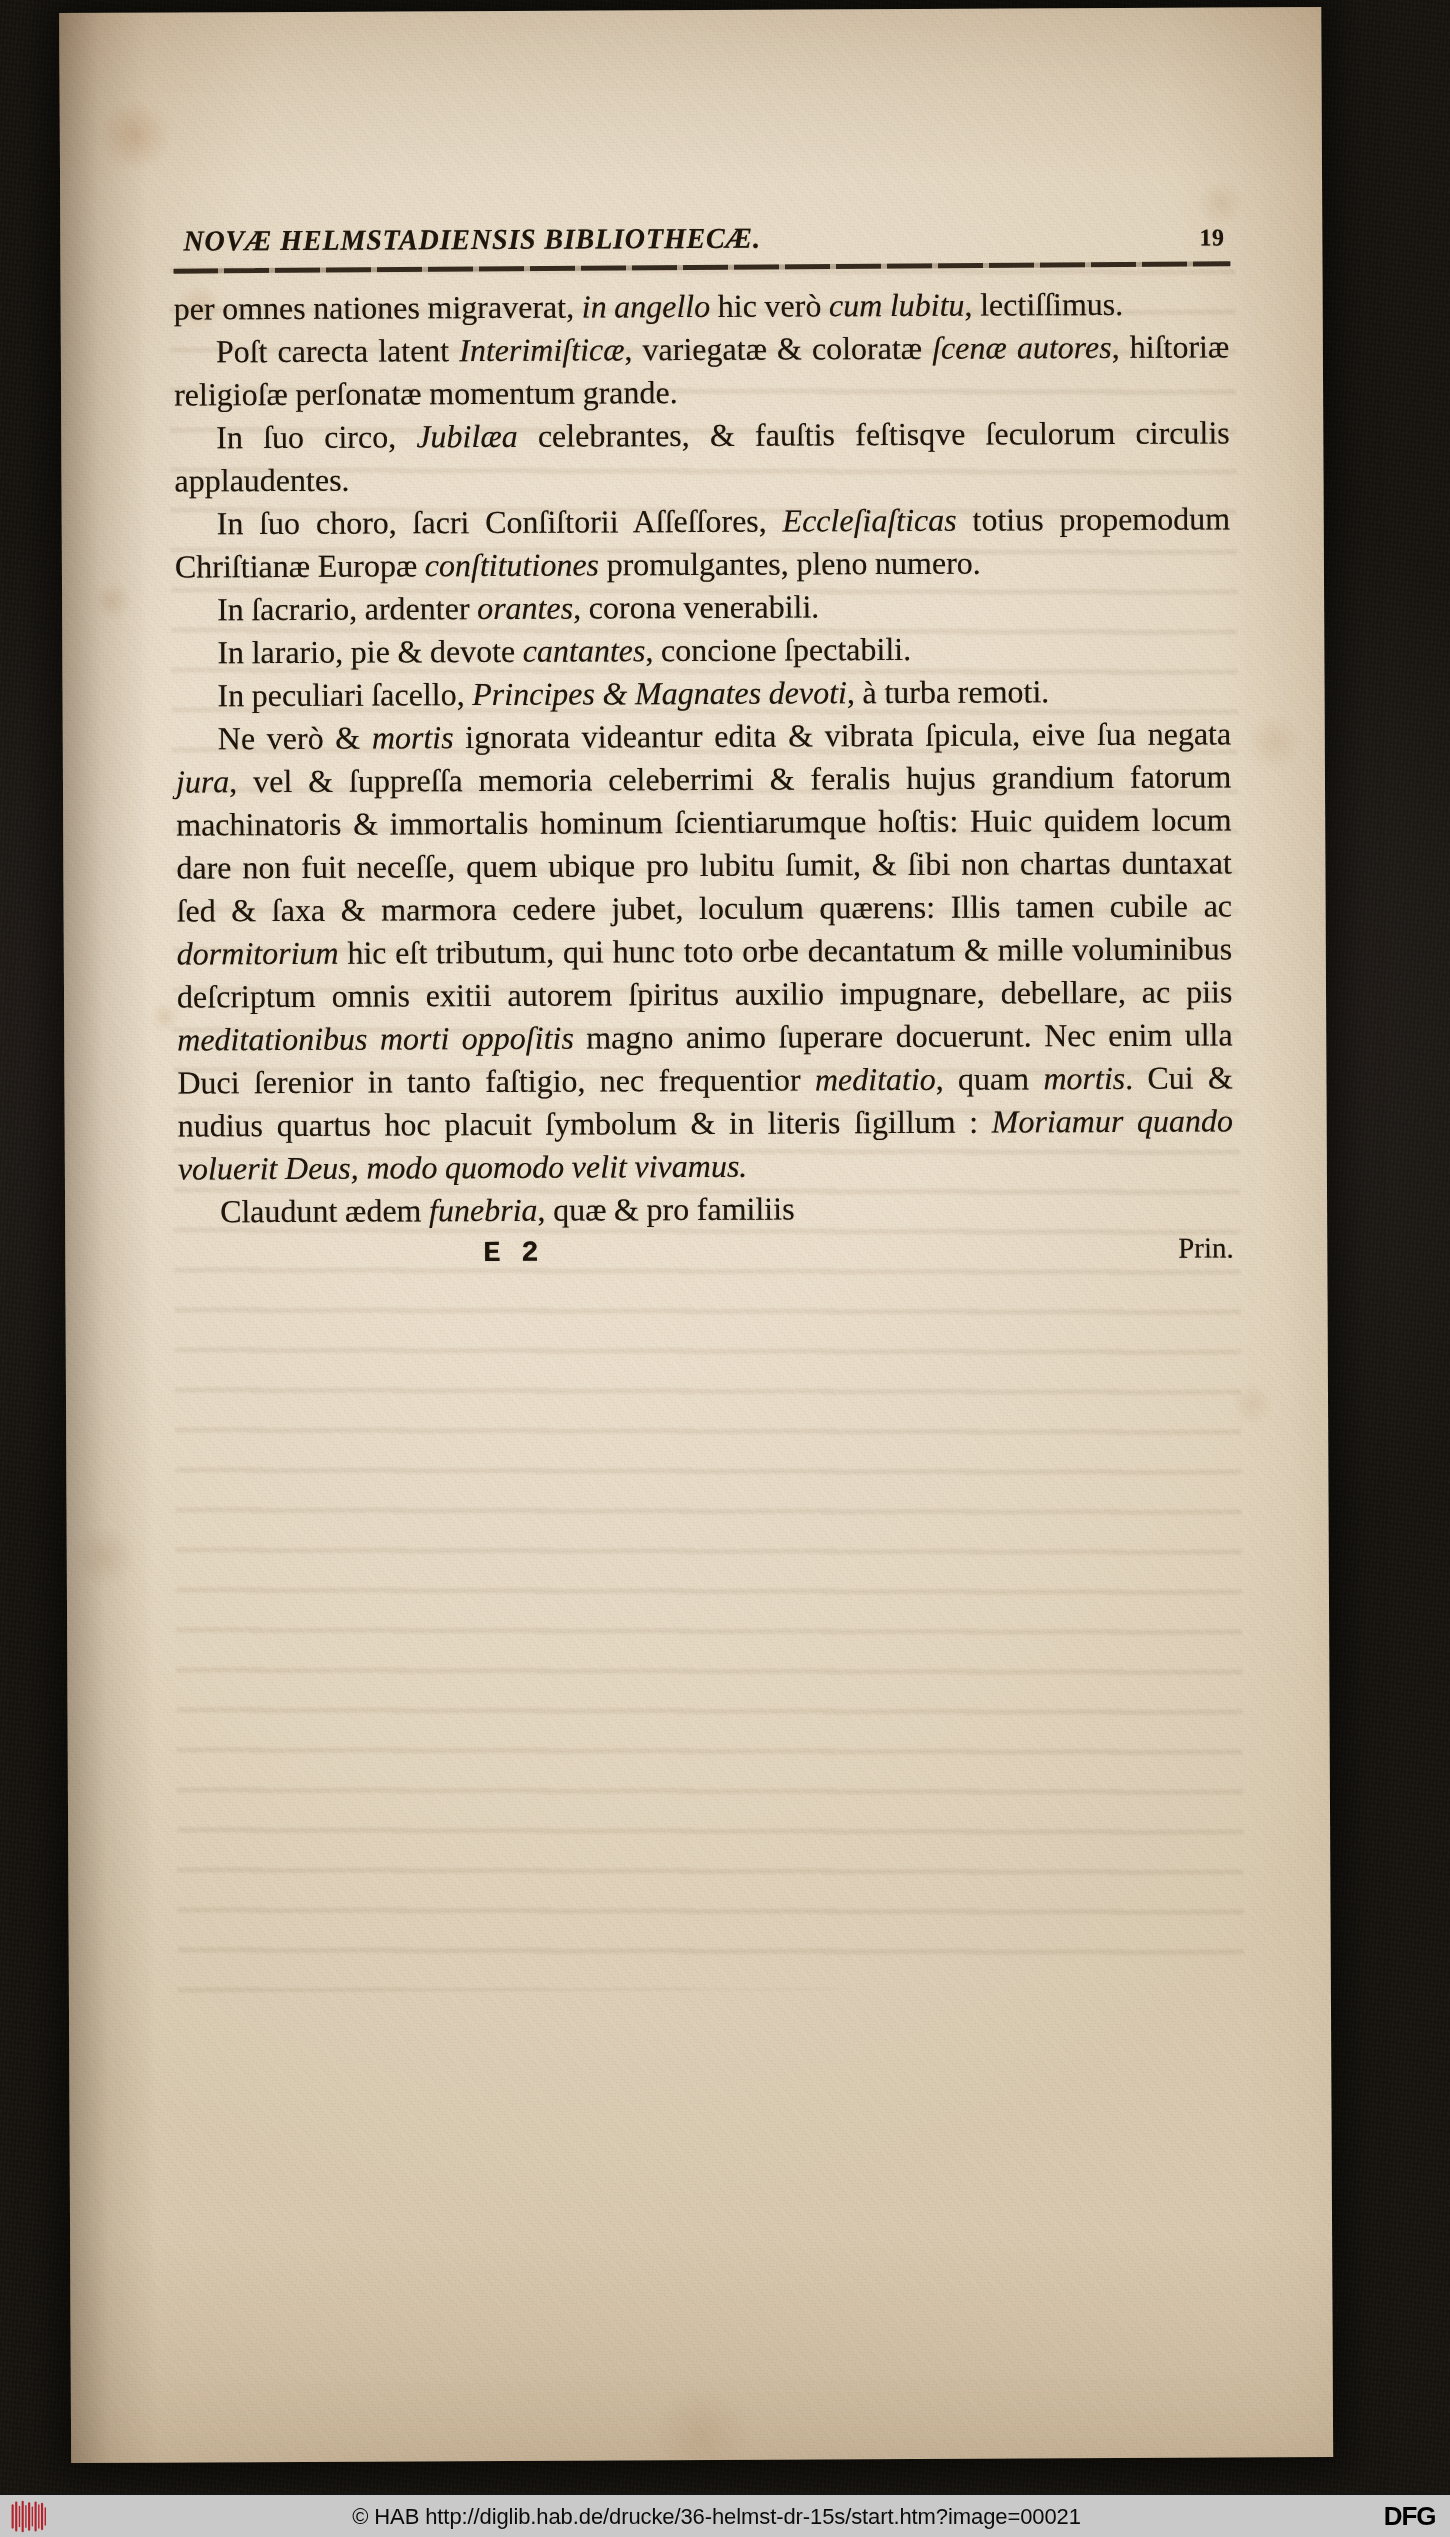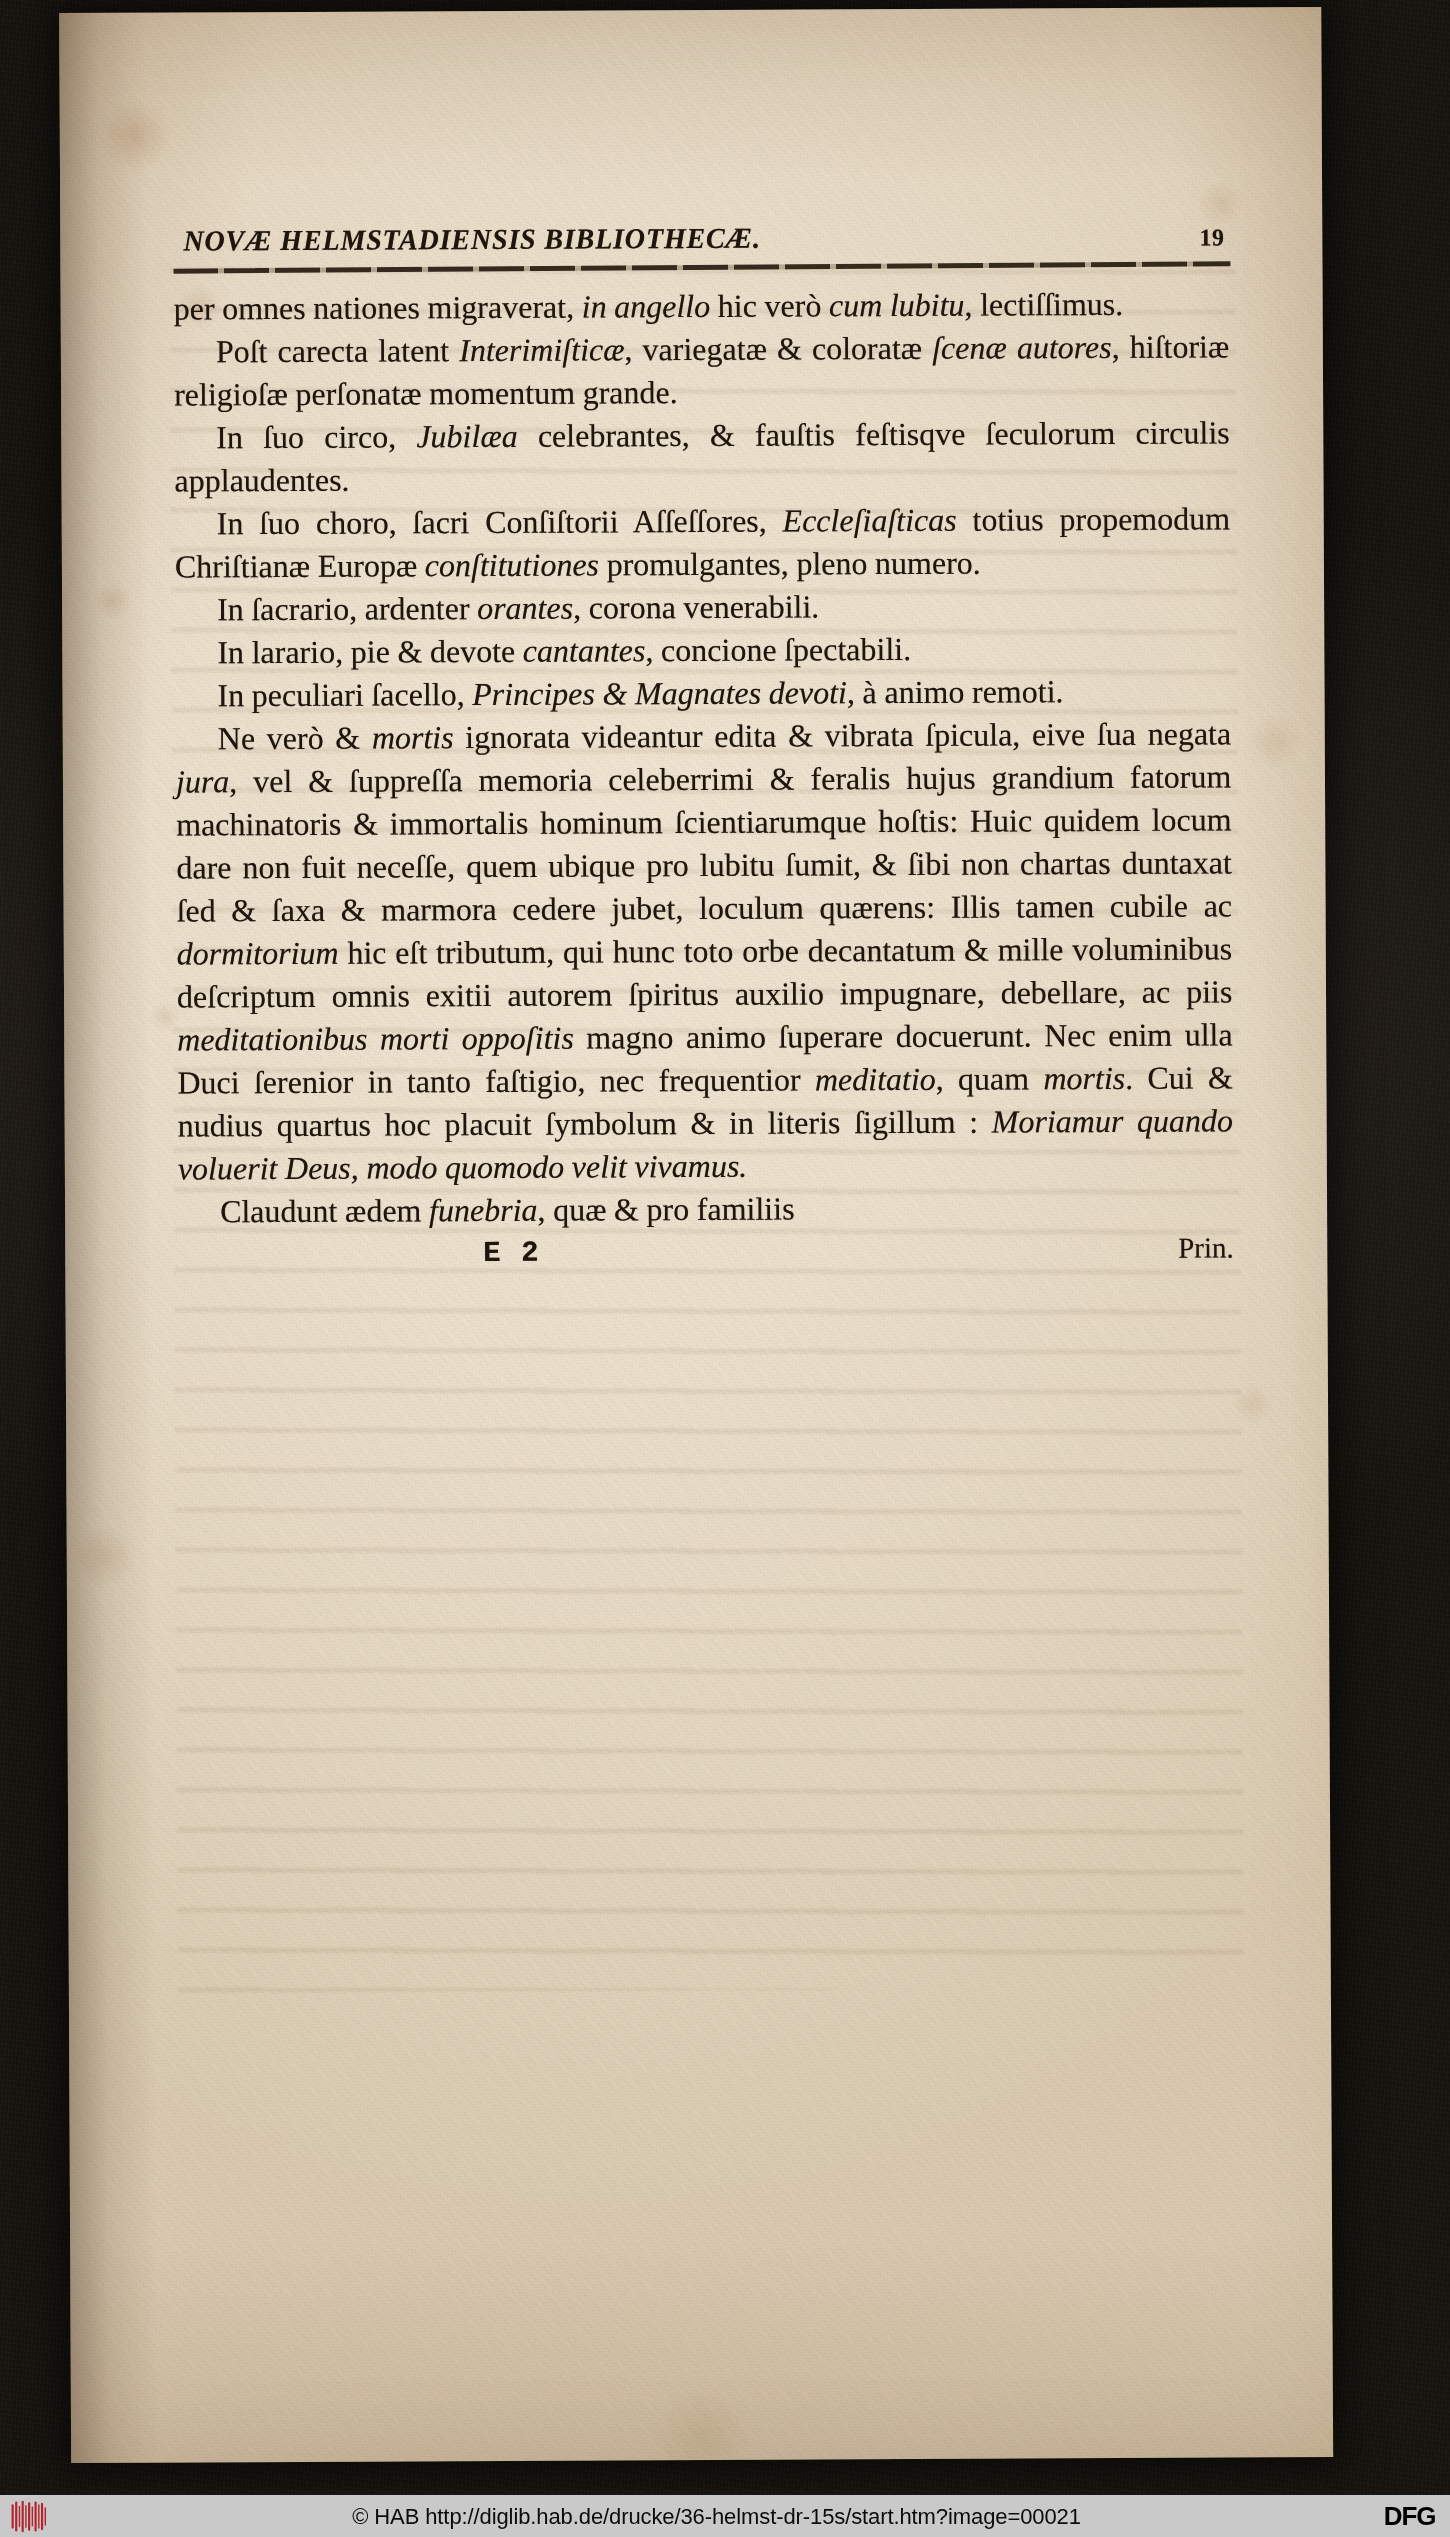--- a/index.html
+++ b/index.html
@@ -249,21 +249,21 @@
 
     <div id="head-rule"></div>
 
     <div id="body-text">
         <p class="no-indent"><span>per omnes nationes migraverat, </span><i>in angello</i><span> hic verò </span><i>cum lubitu</i><span>, lectiſſimus.</span></p>
         <p><span>Poſt carecta latent </span><i>Interimiſticæ</i><span>, variegatæ &amp; coloratæ </span><i>ſcenæ autores</i><span>, hiſtoriæ religioſæ perſonatæ momentum grande.</span></p>
         <p><span>In ſuo circo, </span><i>Jubilæa</i><span> celebrantes, &amp; fauſtis feſtisqve ſeculorum circulis applaudentes.</span></p>
         <p><span>In ſuo choro, ſacri Conſiſtorii Aſſeſſores, </span><i>Eccleſiaſticas</i><span> totius propemodum Chriſtianæ Europæ </span><i>conſtitutiones</i><span> promulgantes, pleno numero.</span></p>
         <p><span>In ſacrario, ardenter </span><i>orantes</i><span>, corona venerabili.</span></p>
         <p><span>In larario, pie &amp; devote </span><i>cantantes</i><span>, concione ſpectabili.</span></p>
-        <p><span>In peculiari ſacello, </span><i>Principes &amp; Magnates devoti</i><span>, à animo remoti.</span></p>
+        <p><span>In peculiari ſacello, </span><i>Principes &amp; Magnates devoti</i><span>, à turba remoti.</span></p>
         <p><span>Ne verò &amp; </span><i>mortis</i><span> ignorata videantur edita &amp; vibrata ſpicula, eive ſua negata </span><i>jura</i><span>, vel &amp; ſuppreſſa memoria celeberrimi &amp; feralis hujus grandium fatorum machinatoris &amp; immortalis hominum ſcientiarumque hoſtis: Huic quidem locum dare non fuit neceſſe, quem ubique pro lubitu ſumit, &amp; ſibi non chartas duntaxat ſed &amp; ſaxa &amp; marmora cedere jubet, loculum quærens: Illis tamen cubile ac </span><i>dormitorium</i><span> hic eſt tributum, qui hunc toto orbe decantatum &amp; mille voluminibus deſcriptum omnis exitii autorem ſpiritus auxilio impugnare, debellare, ac piis </span><i>meditationibus morti oppoſitis</i><span> magno animo ſuperare docuerunt. Nec enim ulla Duci ſerenior in tanto faſtigio, nec frequentior </span><i>meditatio</i><span>, quam </span><i>mortis</i><span>. Cui &amp; nudius quartus hoc placuit ſymbolum &amp; in literis ſigillum : </span><i>Moriamur quando voluerit Deus, modo quomodo velit vivamus.</i></p>
         <p><span>Claudunt ædem </span><i>funebria</i><span>, quæ &amp; pro familiis</span></p>
       </div>
 
     <div id="colophon">
       <span id="signature-mark">E 2</span>
       <span id="catchword">Prin.</span>
     </div>
 
   </div>

